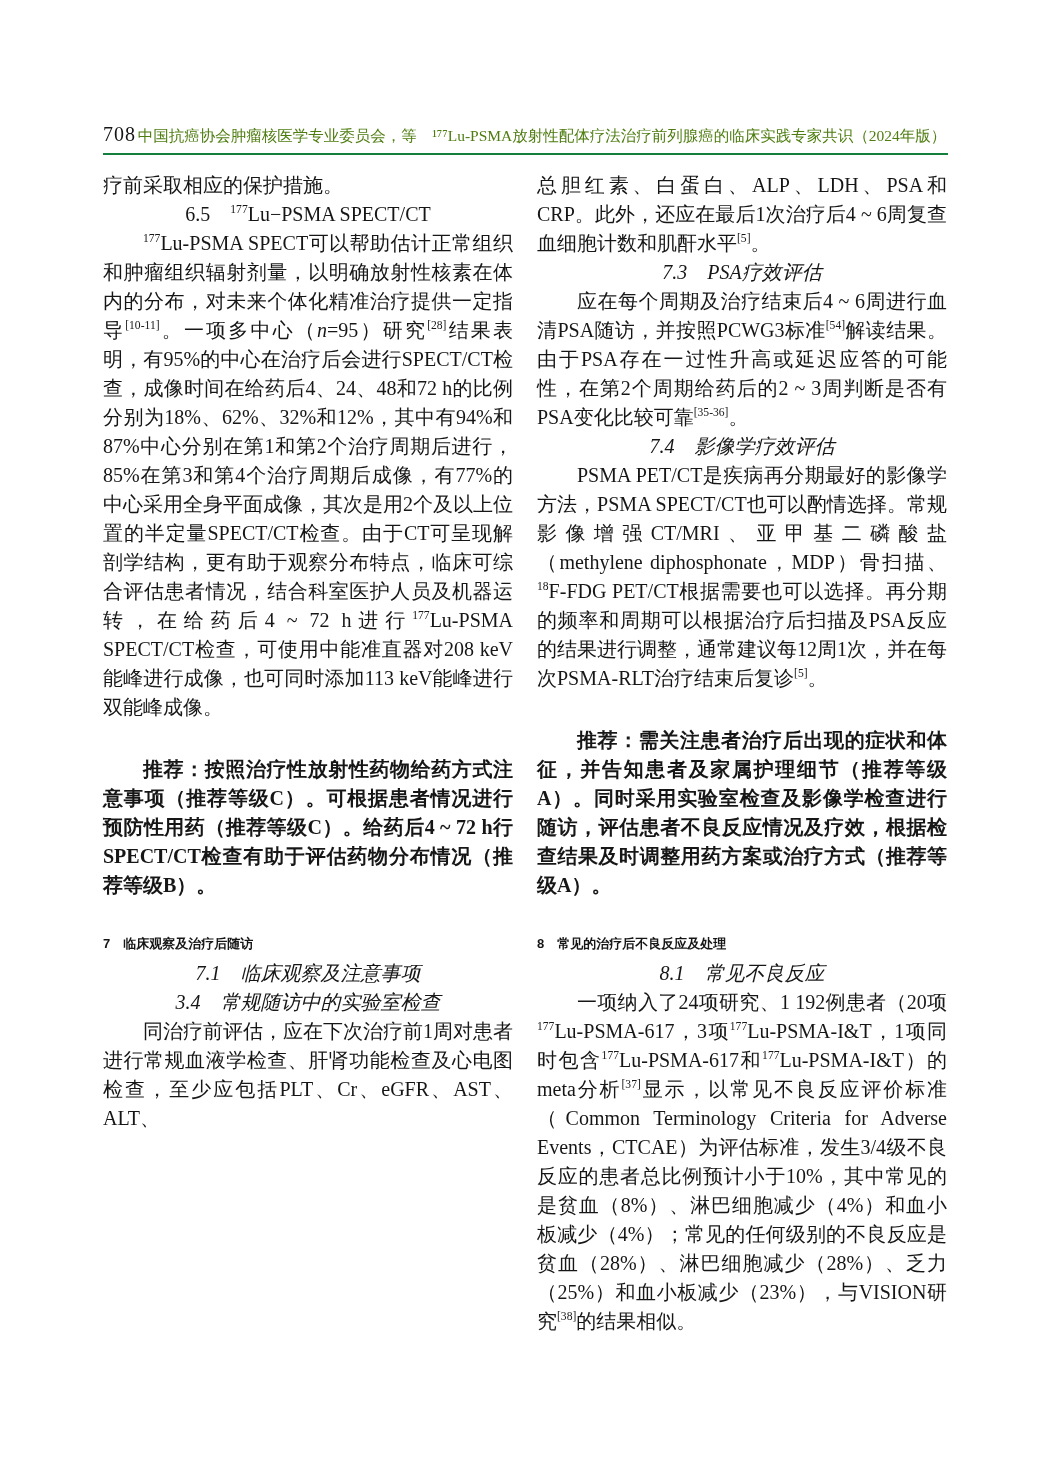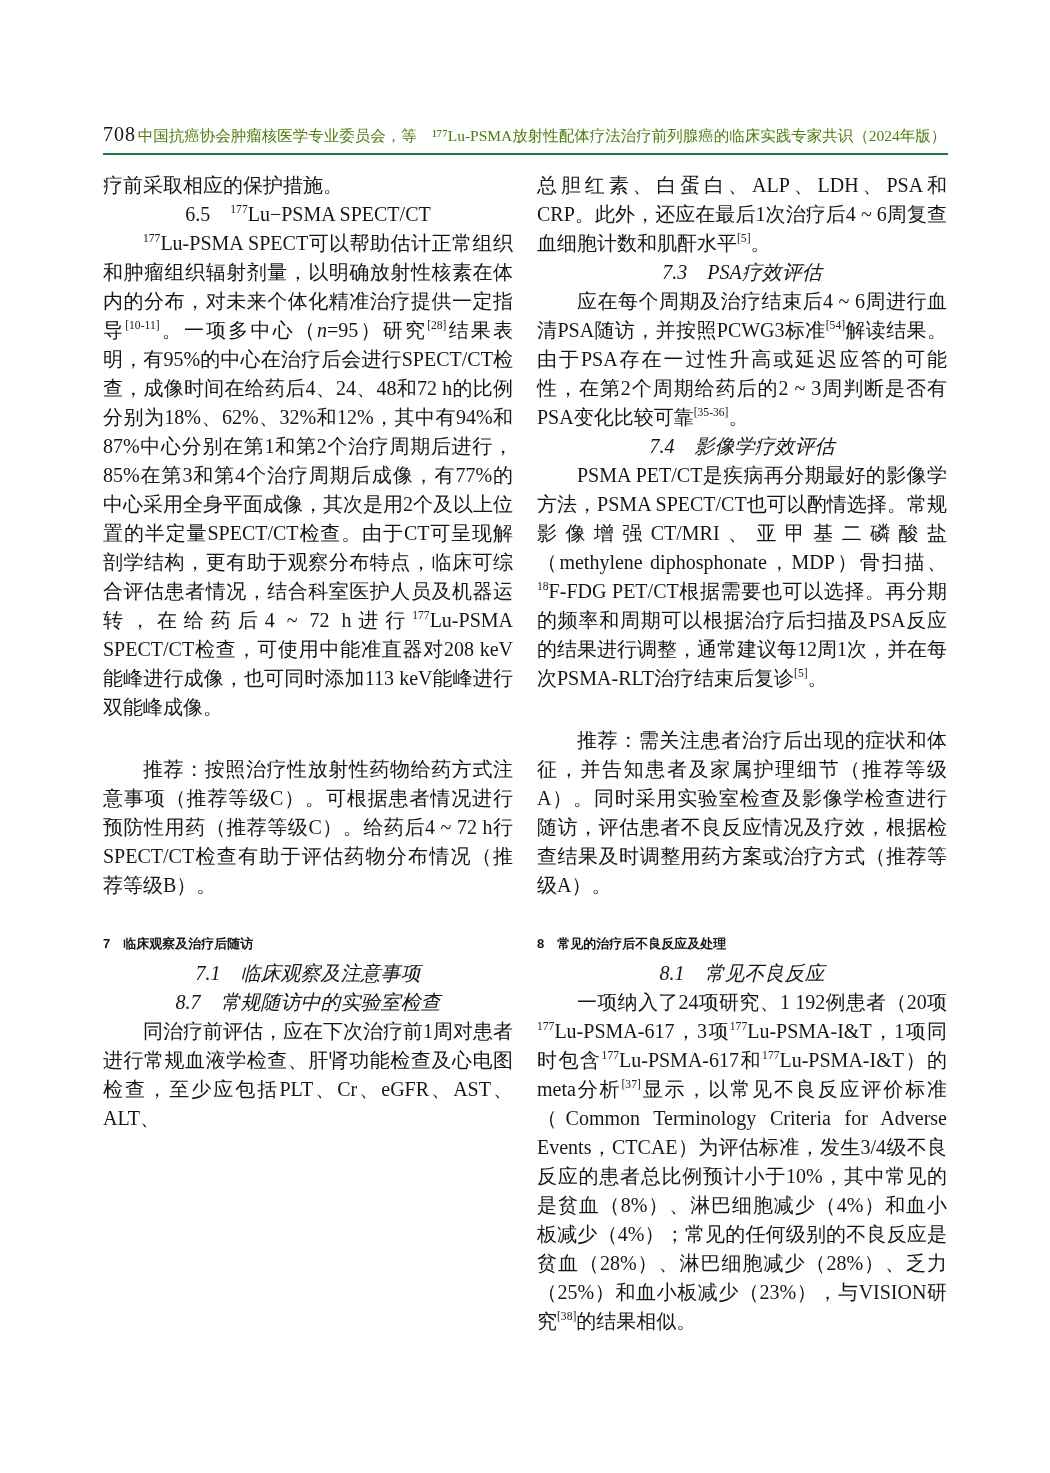--- a/index.html
+++ b/index.html
@@ -52,21 +52,21 @@
     font-size: 20px;
     line-height: 29px;
     text-align: justify;
     text-justify: inter-ideograph;
   }
   .para { margin: 0; text-indent: 0; }
   .para.indent { text-indent: 2em; }
   .rec {
     margin: 33px 0 29px 0;
     text-indent: 2em;
-    font-weight: normal;
+    font-weight: bold;
   }
   .h1 {
     margin: 29px 0 0 0;
     font-family: "Liberation Sans", "DejaVu Sans", sans-serif;
     font-weight: bold;
     font-size: 13px;
     line-height: 30px;
     text-align: left;
   }
   .h2 {
@@ -91,21 +91,21 @@
     <span class="running-title">中国抗癌协会肿瘤核医学专业委员会，等　¹⁷⁷Lu-PSMA放射性配体疗法治疗前列腺癌的临床实践专家共识（2024年版）</span>
   </header>
   <main class="columns">
     <div class="col">
         <div class="para">疗前采取相应的保护措施。</div>
         <div class="h2 upright">6.5　<sup>177</sup>Lu−PSMA SPECT/CT</div>
         <div class="para indent"><sup>177</sup>Lu-PSMA SPECT可以帮助估计正常组织和肿瘤组织辐射剂量，以明确放射性核素在体内的分布，对未来个体化精准治疗提供一定指导<sup>[10-11]</sup>。一项多中心（<i>n</i>=95）研究<sup>[28]</sup>结果表明，有95%的中心在治疗后会进行SPECT/CT检查，成像时间在给药后4、24、48和72 h的比例分别为18%、62%、32%和12%，其中有94%和87%中心分别在第1和第2个治疗周期后进行，85%在第3和第4个治疗周期后成像，有77%的中心采用全身平面成像，其次是用2个及以上位置的半定量SPECT/CT检查。由于CT可呈现解剖学结构，更有助于观察分布特点，临床可综合评估患者情况，结合科室医护人员及机器运转，在给药后4 ~ 72 h进行<sup>177</sup>Lu-PSMA SPECT/CT检查，可使用中能准直器对208 keV能峰进行成像，也可同时添加113 keV能峰进行双能峰成像。</div>
         <div class="rec">推荐：按照治疗性放射性药物给药方式注意事项（推荐等级C）。可根据患者情况进行预防性用药（推荐等级C）。给药后4 ~ 72 h行SPECT/CT检查有助于评估药物分布情况（推荐等级B）。</div>
         <div class="h1">7　临床观察及治疗后随访</div>
         <div class="h2">7.1　临床观察及注意事项</div>
-        <div class="h2">8.7　常规随访中的实验室检查</div>
+        <div class="h2">3.4　常规随访中的实验室检查</div>
         <div class="para indent">同治疗前评估，应在下次治疗前1周对患者进行常规血液学检查、肝肾功能检查及心电图检查，至少应包括PLT、Cr、eGFR、AST、ALT、</div>
       </div>
     <div class="col">
         <div class="para">总胆红素、白蛋白、ALP、LDH、PSA和CRP。此外，还应在最后1次治疗后4 ~ 6周复查血细胞计数和肌酐水平<sup>[5]</sup>。</div>
         <div class="h2">7.3　PSA疗效评估</div>
         <div class="para indent">应在每个周期及治疗结束后4 ~ 6周进行血清PSA随访，并按照PCWG3标准<sup>[54]</sup>解读结果。由于PSA存在一过性升高或延迟应答的可能性，在第2个周期给药后的2 ~ 3周判断是否有PSA变化比较可靠<sup>[35-36]</sup>。</div>
         <div class="h2">7.4　影像学疗效评估</div>
         <div class="para indent">PSMA PET/CT是疾病再分期最好的影像学方法，PSMA SPECT/CT也可以酌情选择。常规影像增强CT/MRI、亚甲基二磷酸盐（methylene diphosphonate，MDP）骨扫描、<sup>18</sup>F-FDG PET/CT根据需要也可以选择。再分期的频率和周期可以根据治疗后扫描及PSA反应的结果进行调整，通常建议每12周1次，并在每次PSMA-RLT治疗结束后复诊<sup>[5]</sup>。</div>
         <div class="rec">推荐：需关注患者治疗后出现的症状和体征，并告知患者及家属护理细节（推荐等级A）。同时采用实验室检查及影像学检查进行随访，评估患者不良反应情况及疗效，根据检查结果及时调整用药方案或治疗方式（推荐等级A）。</div>
         <div class="h1">8　常见的治疗后不良反应及处理</div>

